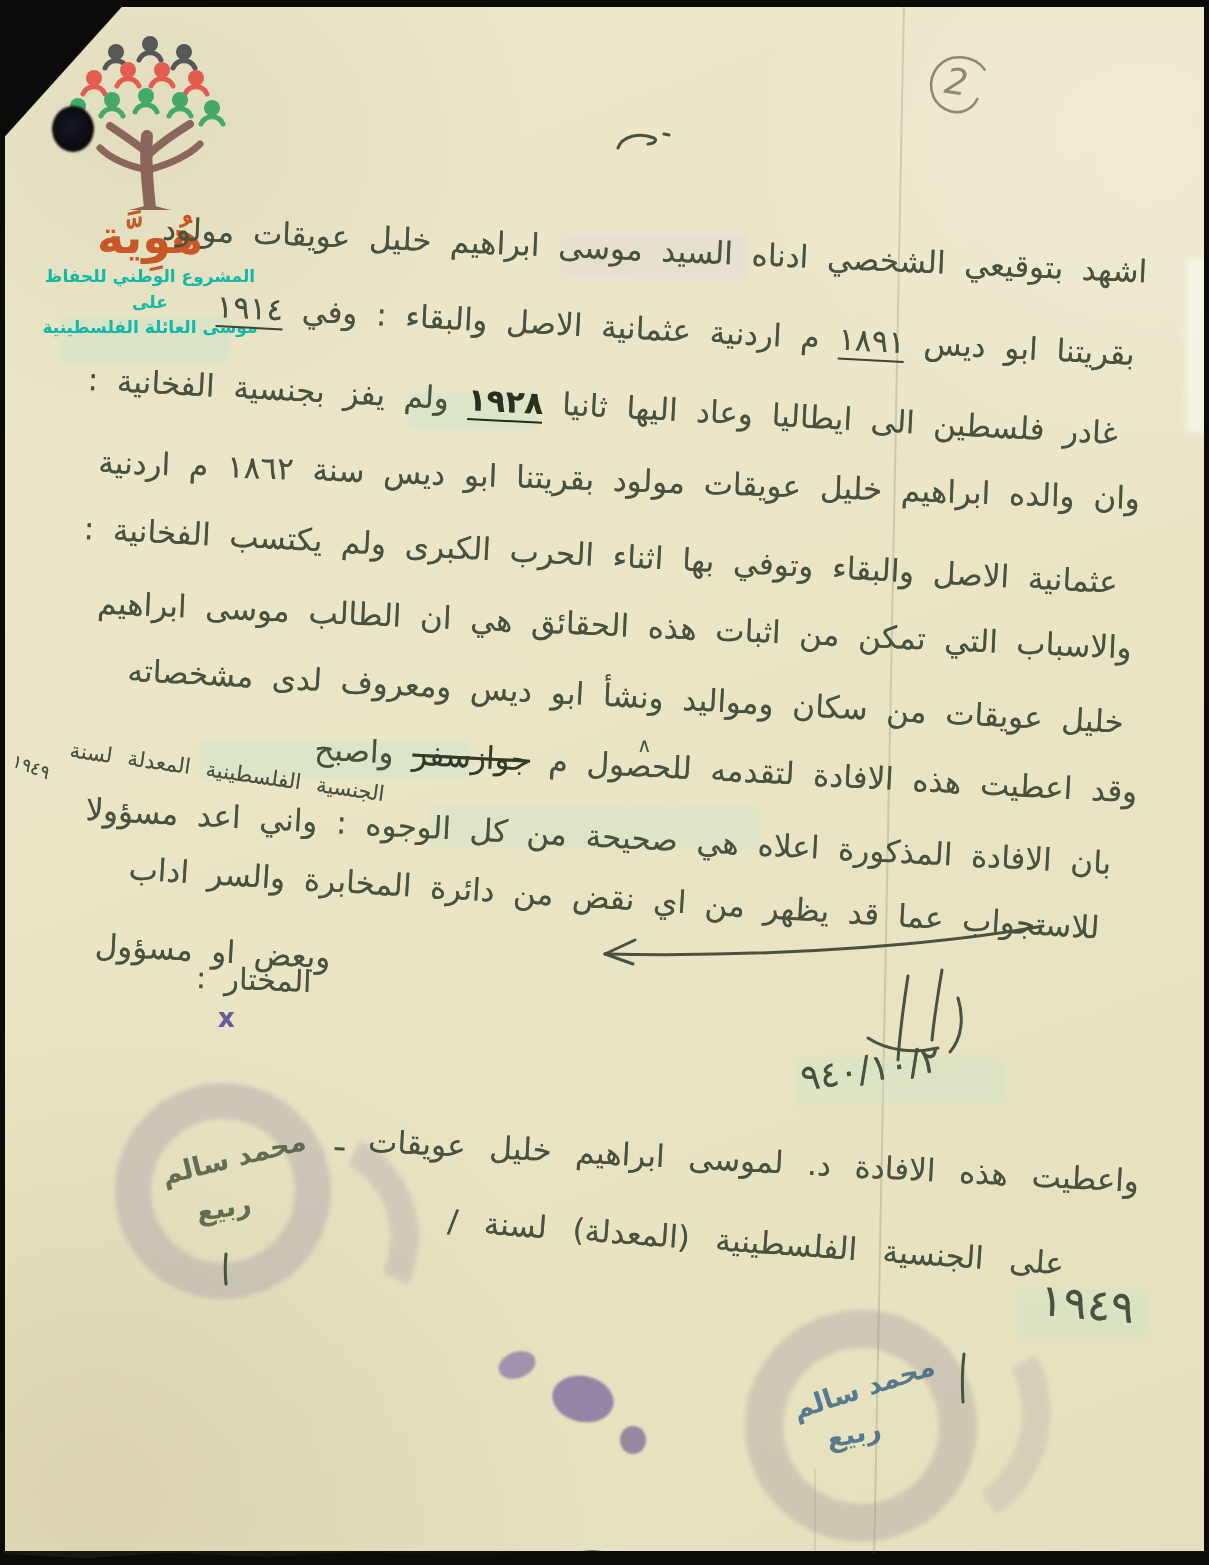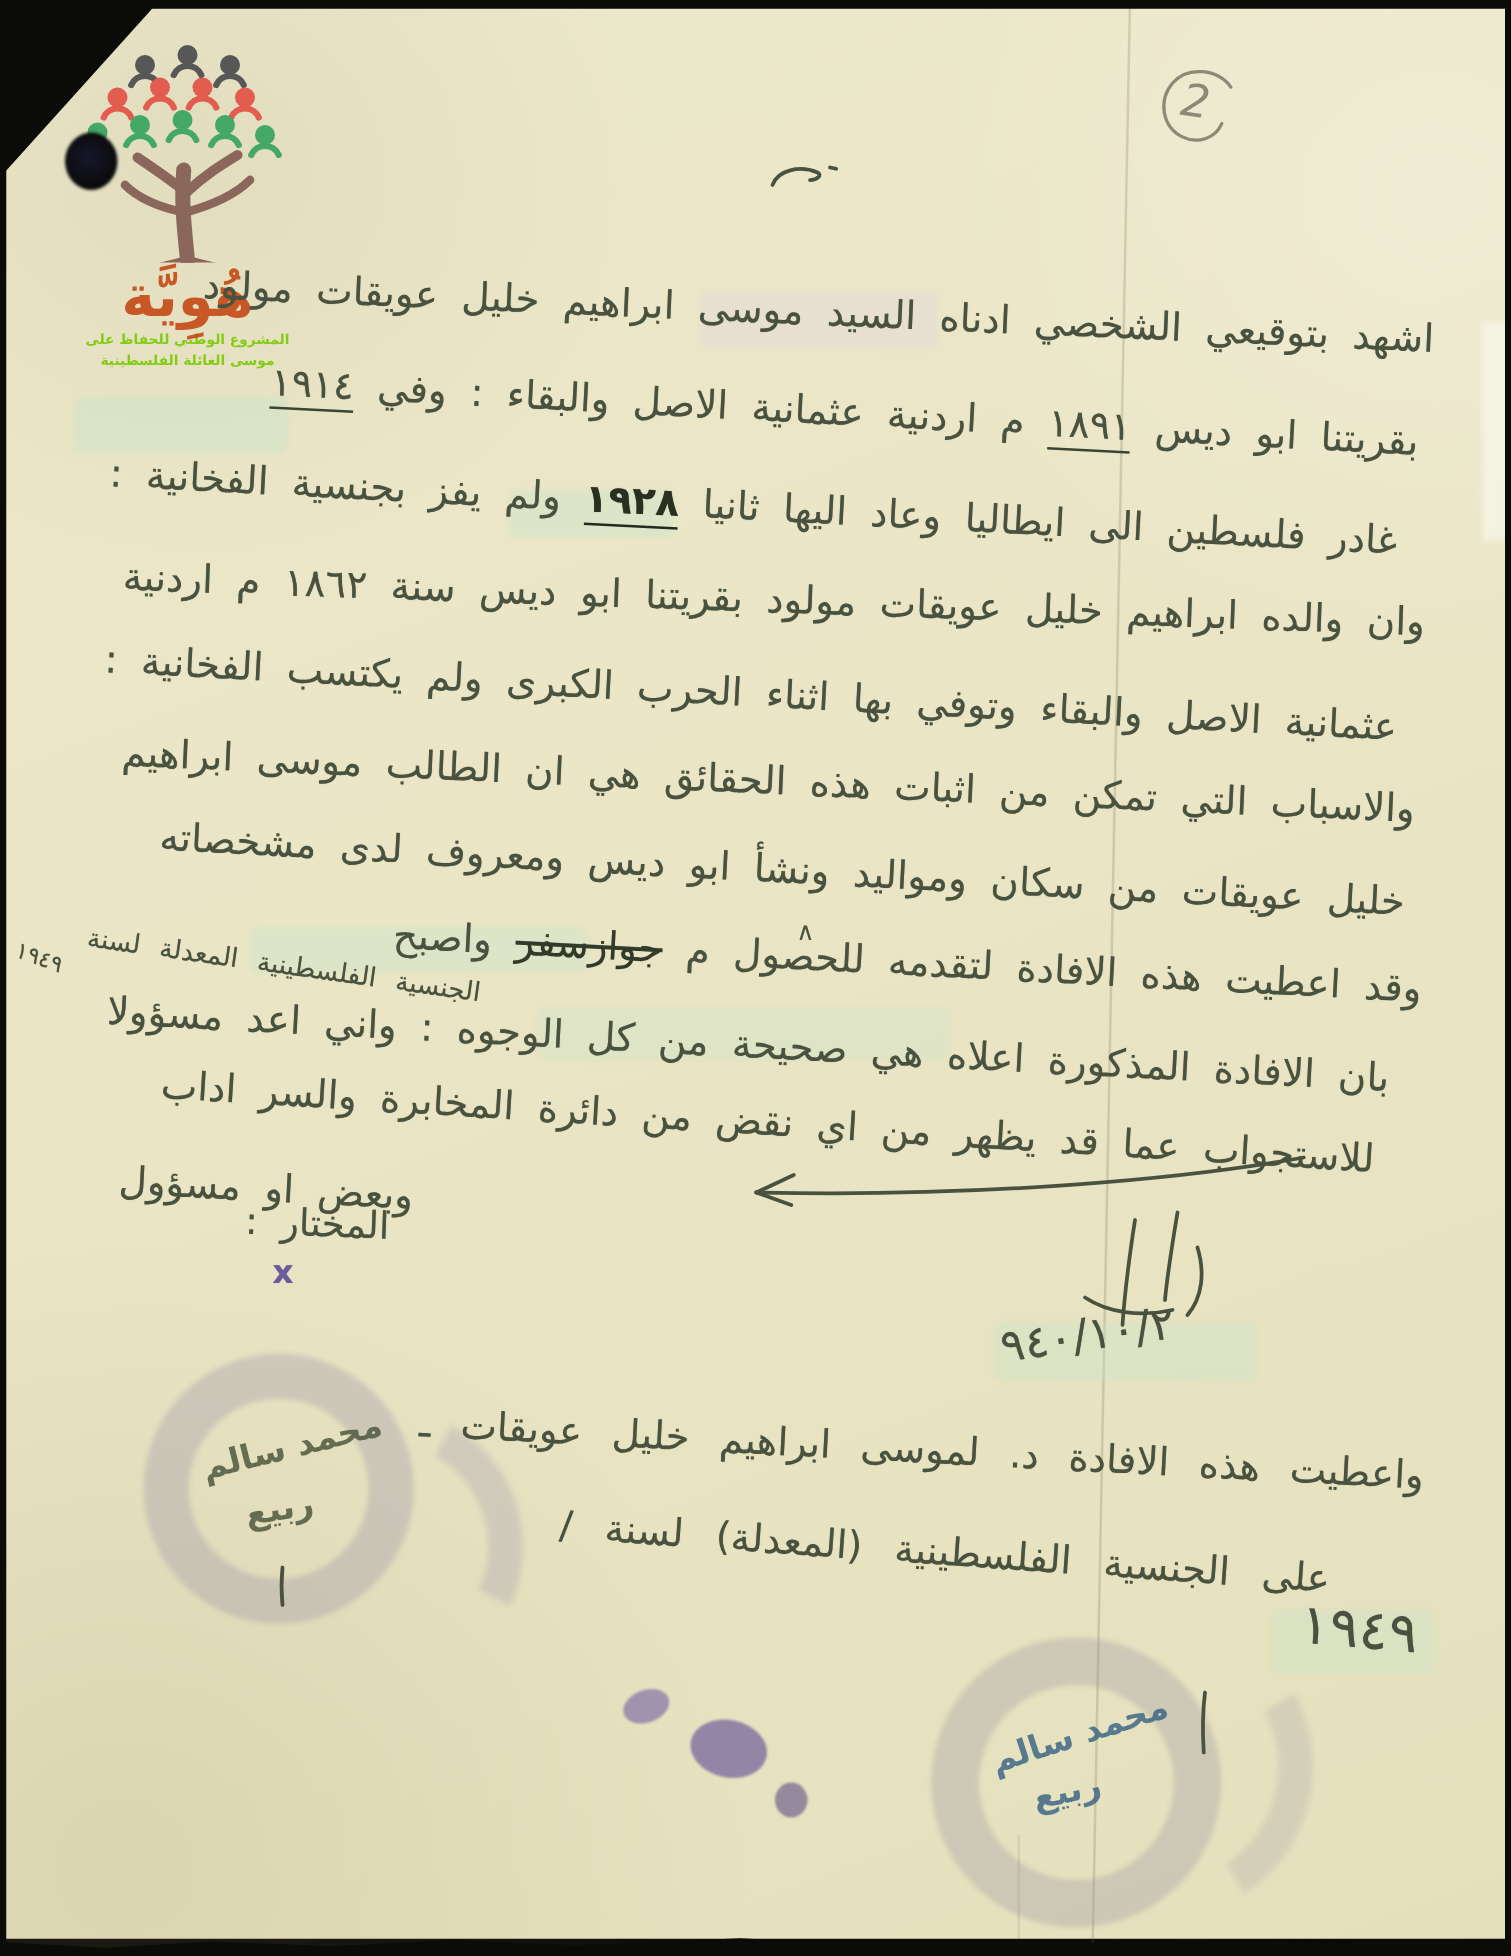--- a/index.html
+++ b/index.html
@@ -18,21 +18,21 @@
       clip-path:polygon(0 38%,7% 62%,14% 34%,22% 56%,30% 28%,38% 52%,49% 20%,57% 46%,68% 24%,76% 50%,85% 28%,92% 55%,100% 40%,100% 100%,0 100%);}
   .crease{position:absolute;background:rgba(105,100,75,0.22);}
   #right-sliver{position:absolute;right:3px;top:258px;width:20px;height:175px;
                 background:rgba(252,252,246,0.55);filter:blur(3px);}
   .smudge{position:absolute;border-radius:6px;filter:blur(2px);}
   .blot{position:absolute;border-radius:50%;filter:blur(1px);}
   
   #logo{position:absolute;left:40px;top:30px;width:220px;text-align:center;}
   #logo-calligraphy{display:block;font-size:46px;font-weight:bold;color:#c2410c;
                     opacity:.85;letter-spacing:2px;}
-  .org-line{display:block;font-size:11px;font-weight:bold;color:#84cc16;line-height:1.5;}
+  .org-line{display:block;font-size:17px;font-weight:bold;color:#14b8a6;line-height:1.5;}
   
   #page-circle{position:absolute;left:918px;top:50px;width:82px;height:72px;transform:rotate(14deg);}
   #page-circle .num{position:absolute;left:26px;top:12px;font-size:36px;color:#8d8976;
                     font-style:italic;transform:rotate(-6deg);}
   
   .hand{position:absolute;direction:rtl;white-space:nowrap;color:#49523f;
         font-size:31px;word-spacing:9px;letter-spacing:.5px;
         text-shadow:0 0 .6px rgba(62,72,55,.55);}
   .u{border-bottom:2px solid #3c4434;padding-bottom:1px;}
   .u-dark{border-bottom:2.5px solid #232a1e;color:#29301f;font-weight:bold;}

